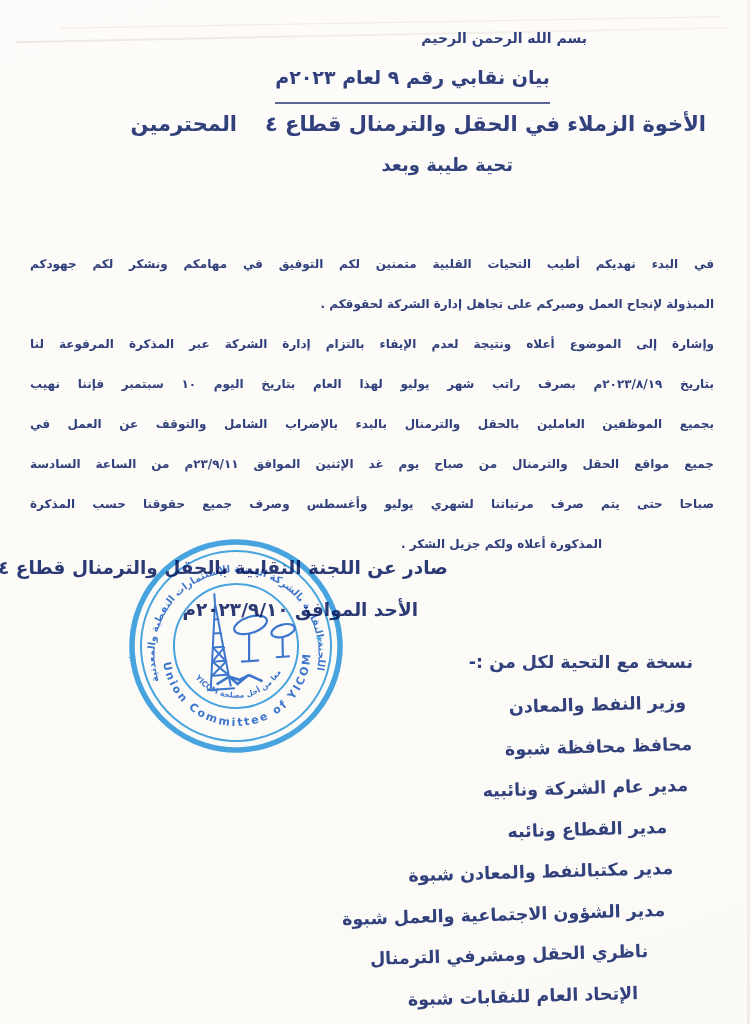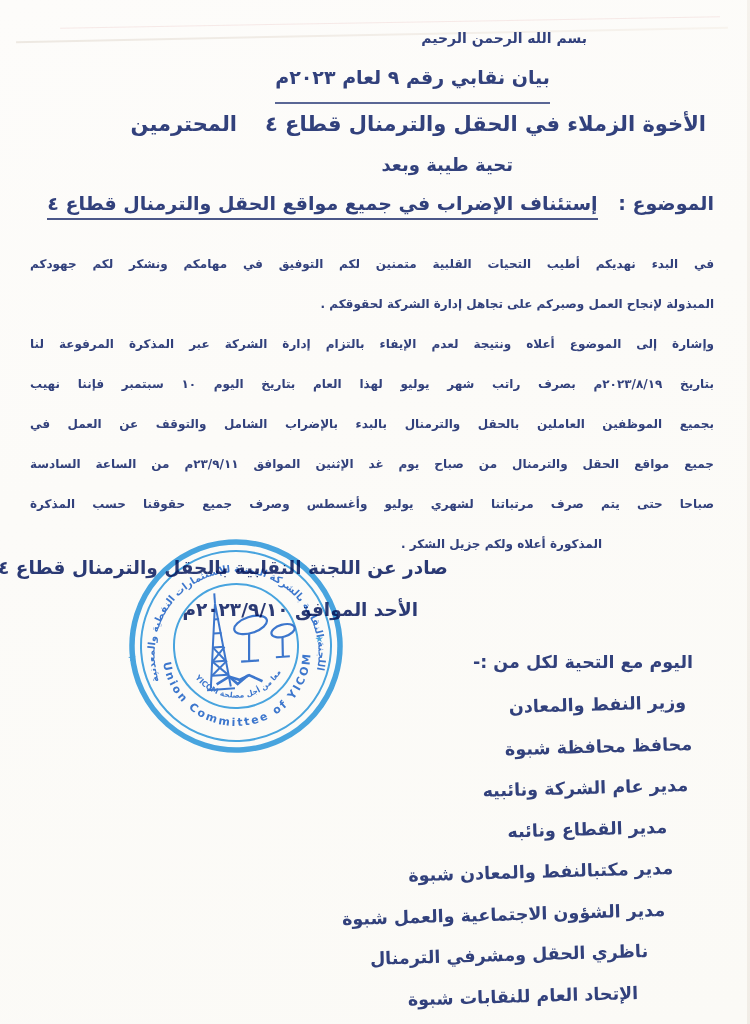--- a/index.html
+++ b/index.html
@@ -86,24 +86,20 @@
   <div class="blk basmala">بسم الله الرحمن الرحيم</div>
 
   <div class="blk title">بيان نقابي رقم ٩ لعام ٢٠٢٣م</div>
 
   <div class="blk addressee">
     <span>الأخوة الزملاء في الحقل والترمنال قطاع ٤</span><span class="gap"></span><span>المحترمين</span>
   </div>
 
   <div class="blk greeting">تحية طيبة وبعد</div>
 
-  <div class="blk subject">
-    <span>الموضوع :</span>
-    <span class="subject-text">إستئناف الإضراب في جميع مواقع الحقل والترمنال قطاع ٤</span>
-  </div>
 
   <div class="body-block">
     <div class="ln just">في البدء نهديكم أطيب التحيات القلبية متمنين لكم التوفيق في مهامكم ونشكر لكم جهودكم</div>
     <div class="ln end-line">المبذولة لإنجاح العمل وصبركم على تجاهل إدارة الشركة لحقوقكم .</div>
     <div class="ln just">وإشارة إلى الموضوع أعلاه ونتيجة لعدم الإيفاء بالتزام إدارة الشركة عبر المذكرة المرفوعة لنا</div>
     <div class="ln just">بتاريخ ٢٠٢٣/٨/١٩م بصرف راتب شهر يوليو لهذا العام بتاريخ اليوم ١٠ سبتمبر فإننا نهيب</div>
     <div class="ln just">بجميع الموظفين العاملين بالحقل والترمنال بالبدء بالإضراب الشامل والتوقف عن العمل في</div>
     <div class="ln just">جميع مواقع الحقل والترمنال من صباح يوم غد الإثنين الموافق ٢٣/٩/١١م من الساعة السادسة</div>
     <div class="ln just">صباحا حتى يتم صرف مرتباتنا لشهري يوليو وأغسطس وصرف جميع حقوقنا حسب المذكرة</div>
     <div class="ln center-line">المذكورة أعلاه ولكم جزيل الشكر .</div>
@@ -148,21 +144,21 @@
       <ellipse cx="158" cy="98" rx="12" ry="6" transform="rotate(-12 158 98)"></ellipse>
       <path d="M157 104 L156 124 M149 124 h14"></path>
     </g>
     <g fill="none" stroke="#2e6ed0" stroke-width="2.6">
       <path d="M88 147 l13 -7 l10 4 l10 -4 l13 7"></path>
       <path d="M101 140 l8 8 l11 -8"></path>
     </g>
   </svg>
 
   <div class="cc-block">
-    <div class="cc-heading">اليوم مع التحية لكل من :-</div>
+    <div class="cc-heading">نسخة مع التحية لكل من :-</div>
     <div class="cc-item">وزير النفط والمعادن</div>
     <div class="cc-item">محافظ محافظة شبوة</div>
     <div class="cc-item">مدير عام الشركة ونائبيه</div>
     <div class="cc-item">مدير القطاع ونائبه</div>
     <div class="cc-item">مدير مكتبالنفط والمعادن شبوة</div>
     <div class="cc-item">مدير الشؤون الاجتماعية والعمل شبوة</div>
     <div class="cc-item">ناظري الحقل ومشرفي الترمنال</div>
     <div class="cc-item">الإتحاد العام للنقابات شبوة</div>
   </div>
 

